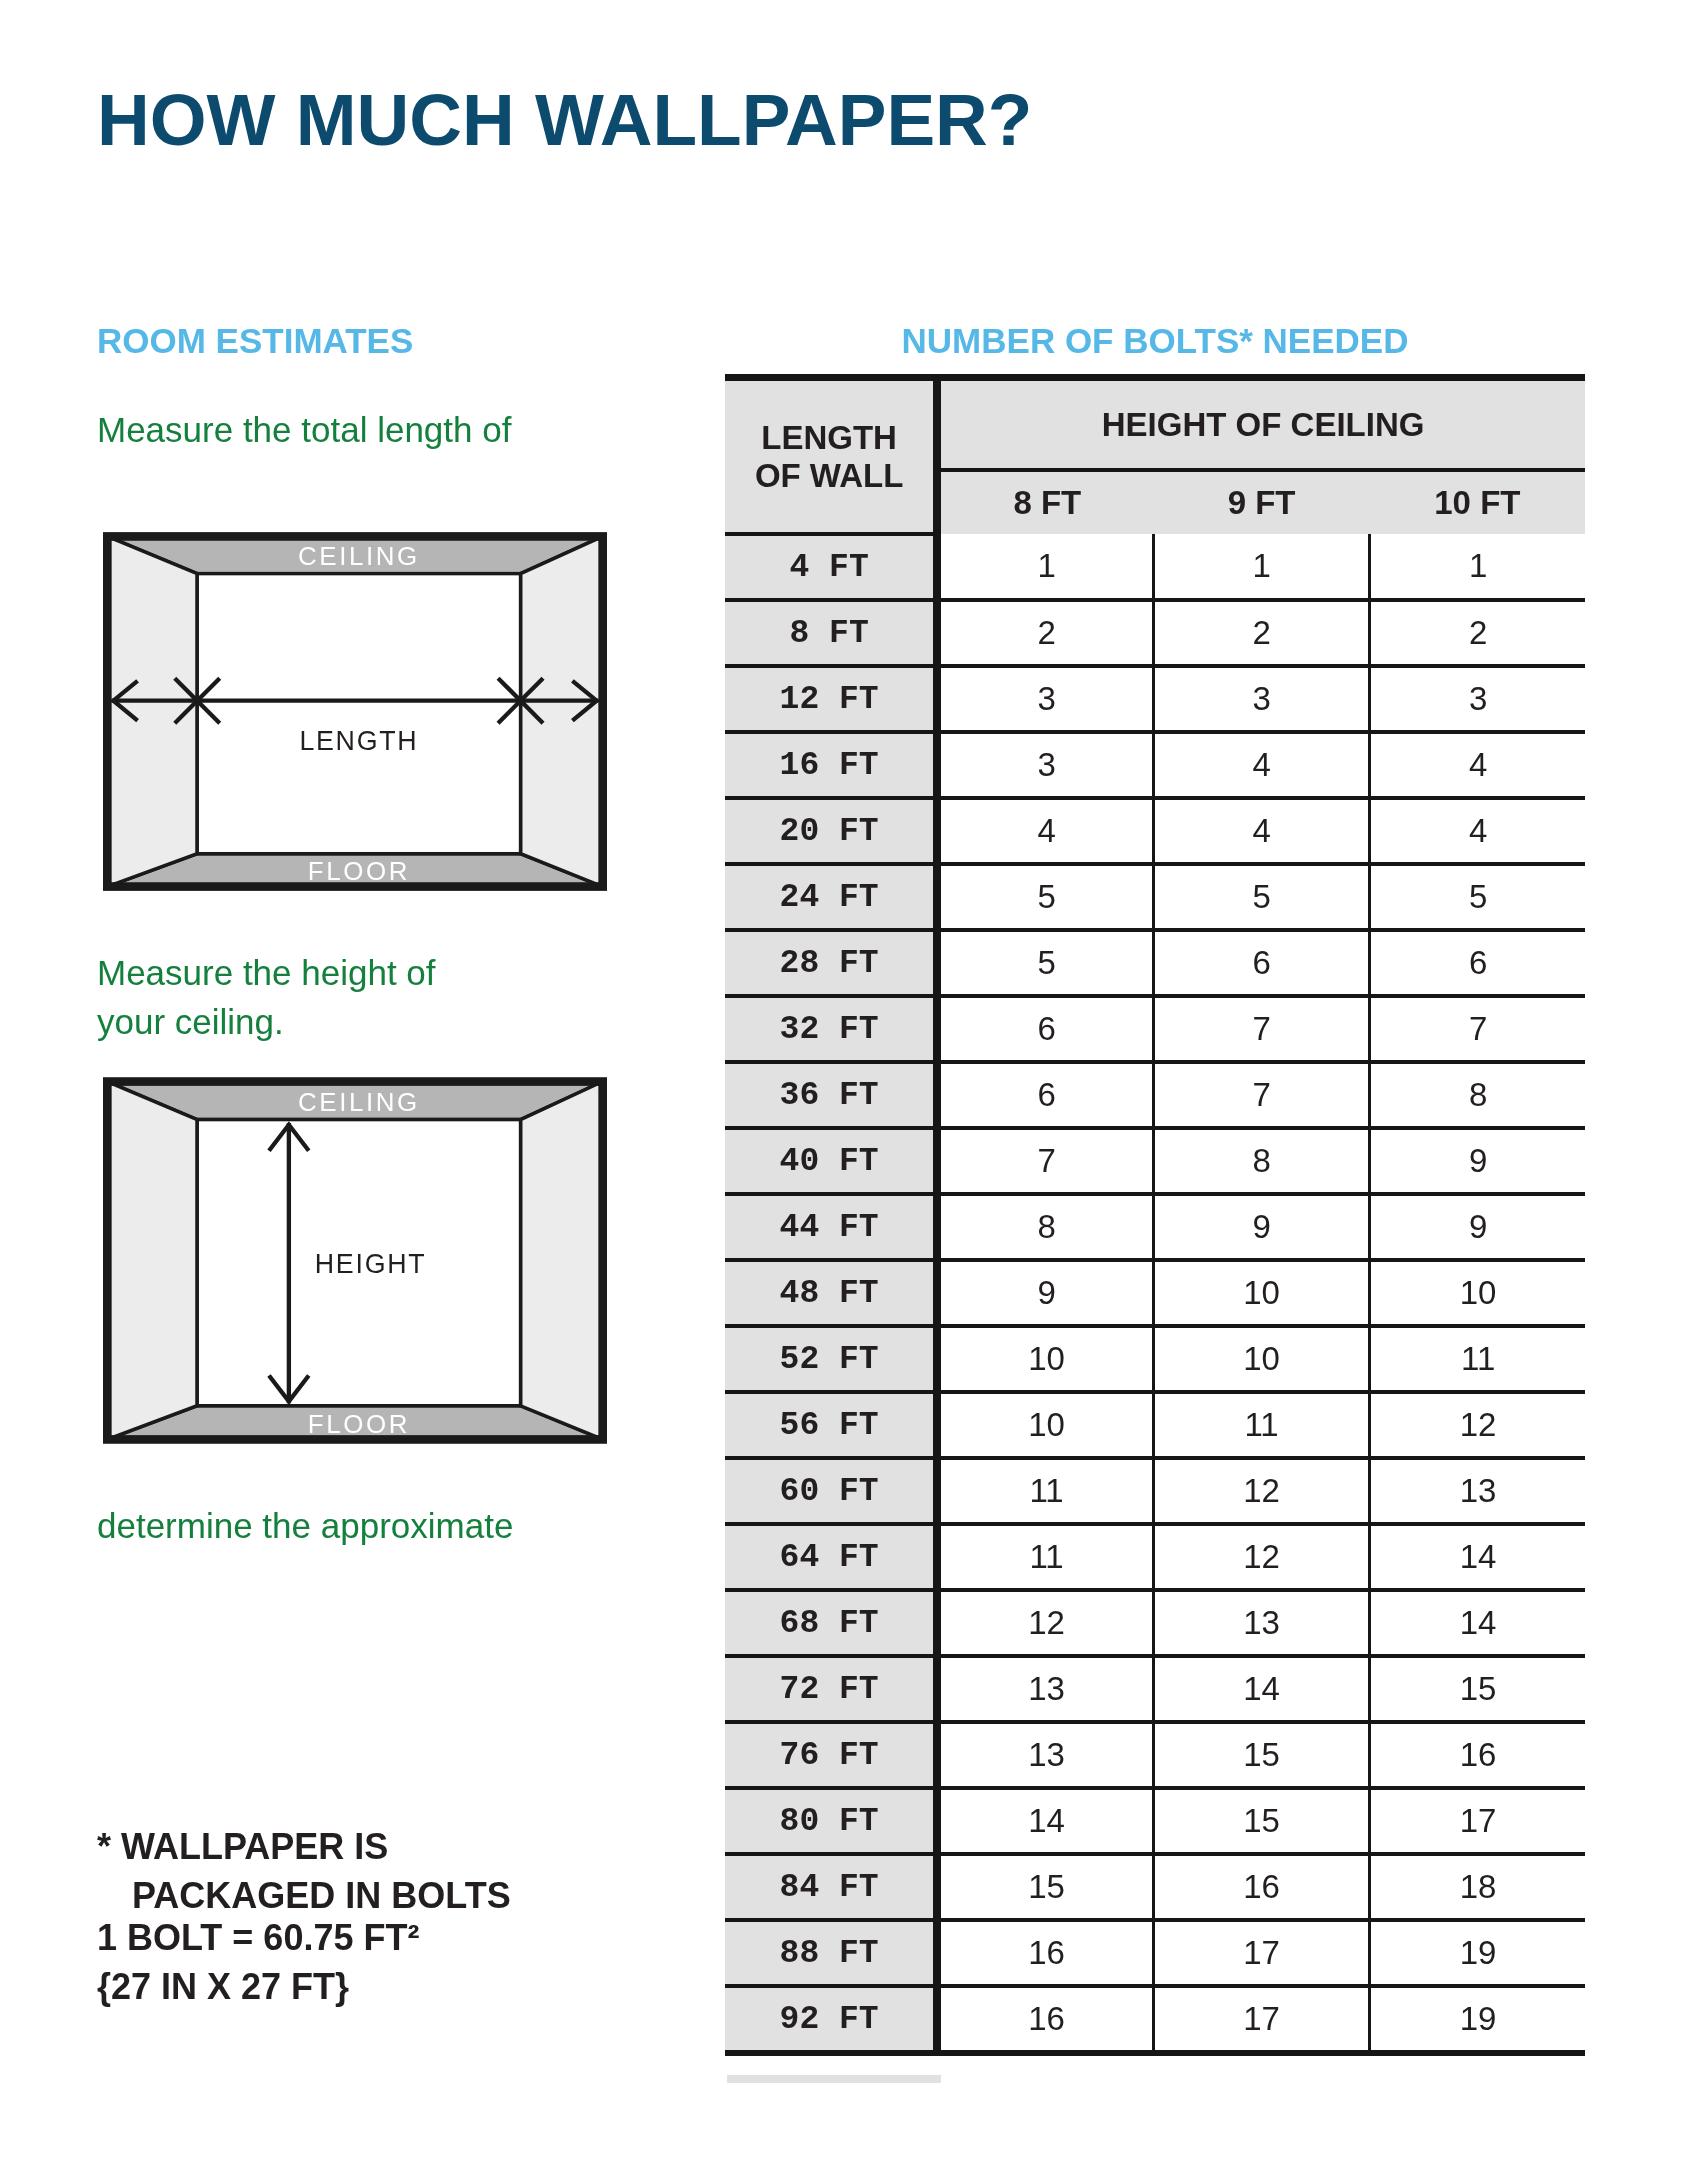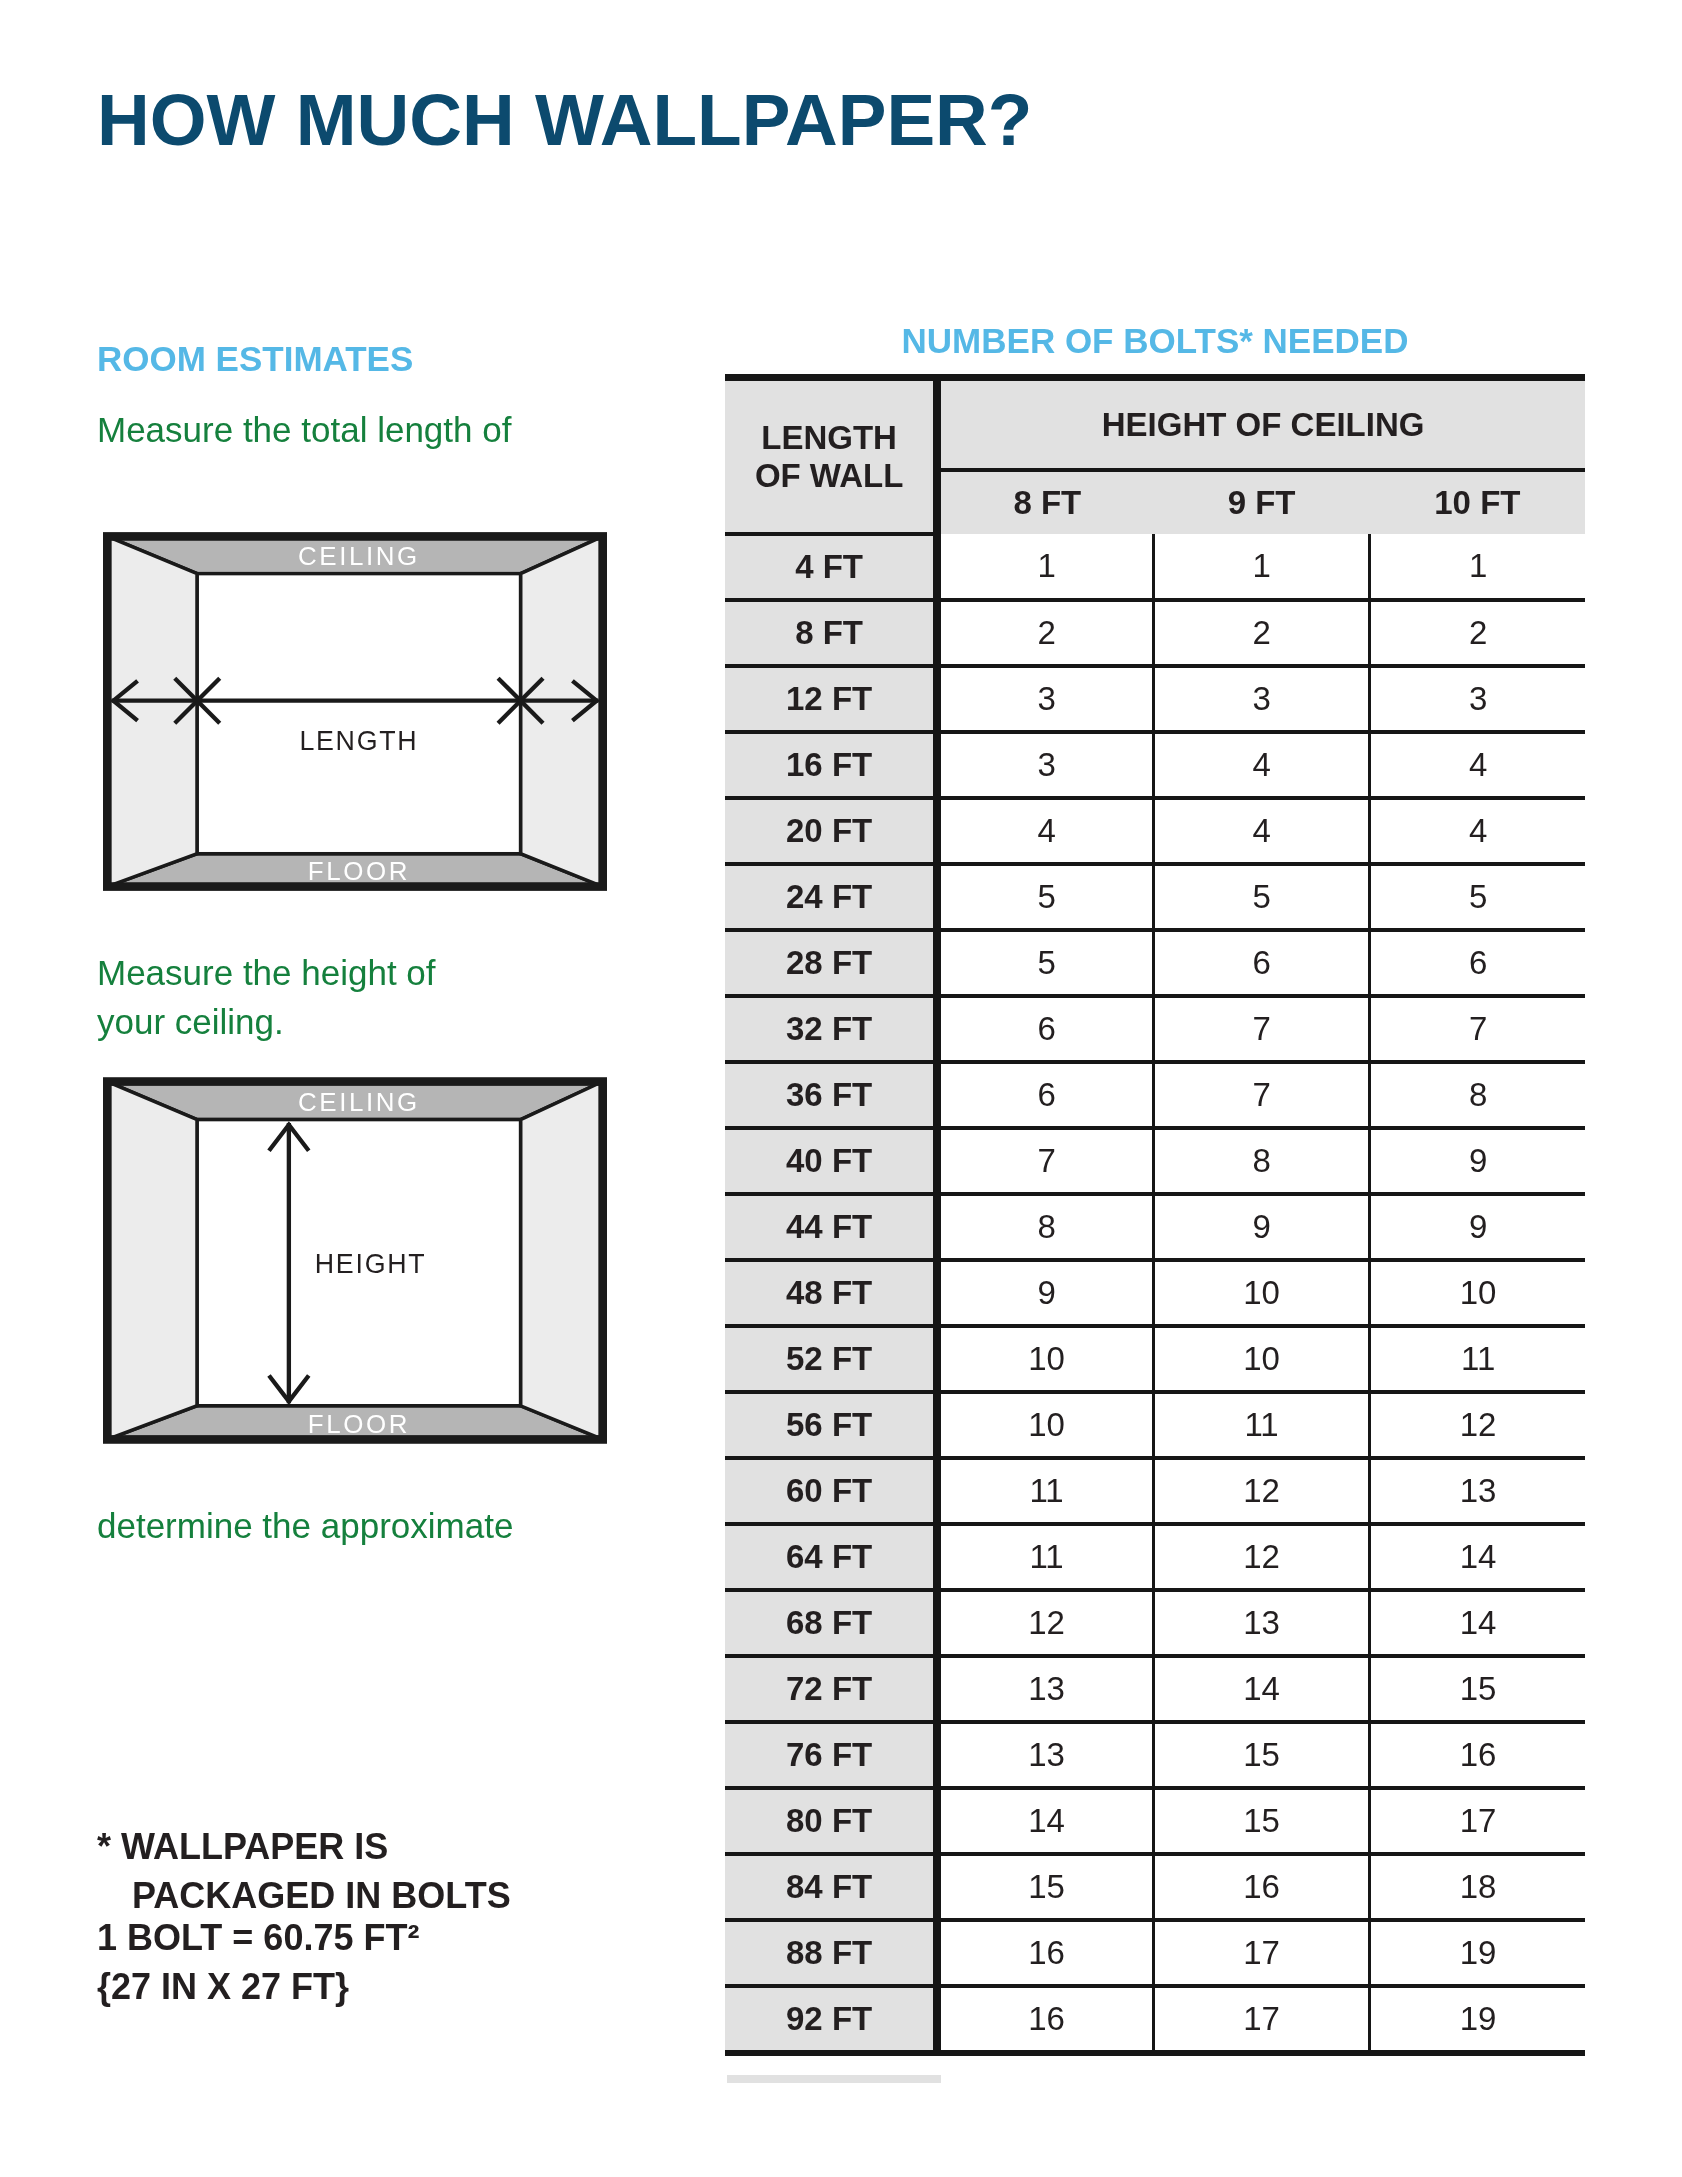--- a/index.html
+++ b/index.html
@@ -10,21 +10,21 @@
   }
   .abs{position:absolute;}
   
   .page-title{
     left:97px;top:83px;font-size:73px;font-weight:bold;color:#0c4a6e;
     letter-spacing:0px;white-space:nowrap;line-height:1;
   }
   .section-heading{
     font-size:35px;font-weight:bold;color:#55b8e6;line-height:1;white-space:nowrap;
   }
-  .room-heading{left:97px;top:341px;}
+  .room-heading{left:97px;top:323px;}
   .table-heading{left:725px;top:323px;width:860px;text-align:center;}
   
   .para{left:97px;font-size:35px;line-height:49px;color:#15803d;}
   .para div{white-space:nowrap;}
   .p1{top:405px;}
   .p2{top:948px;}
   .p3{top:1501px;}
   .footnote{left:97px;top:1774px;font-size:36px;line-height:49px;font-weight:bold;margin-top:48px;}
   .footnote .l2{padding-left:35px;}
   .bolt-info{left:97px;top:1913px;font-size:36px;line-height:49px;font-weight:bold;}
@@ -43,21 +43,21 @@
   }
   .bolt-table th,.bolt-table td{
     text-align:center;vertical-align:middle;font-size:33px;color:#231f20;
     border-bottom:4.3px solid #161616;padding:0;
   }
   .bolt-table th{font-weight:bold;background:#e1e1e1;}
   .bolt-table td{font-weight:400;background:#ffffff;border-left:3.5px solid #161616;}
   .bolt-table .corner{border-right:8.6px solid #161616;}
   .bolt-table .group{height:87px;}
   .bolt-table .sub th{height:62px;border-bottom:7px solid #161616;}
-  .bolt-table tbody th{height:62px;border-right:8.6px solid #161616;}
+  .bolt-table tbody th{height:62px;border-right:8.6px solid #161616;font-family:Liberation Mono, monospace;}
   .bolt-table tbody td{height:62px;}
   .bolt-table tr:last-child th,.bolt-table tr:last-child td{border-bottom:none;}
   .table-foot-tab{left:727px;top:2075px;width:214px;height:7.8px;background:#e1e1e1;}
 </style>
 </head>
 <body>
 
 <div class="abs page-title">HOW MUCH WALLPAPER?</div>
 
 <div class="abs section-heading room-heading">ROOM ESTIMATES</div>

